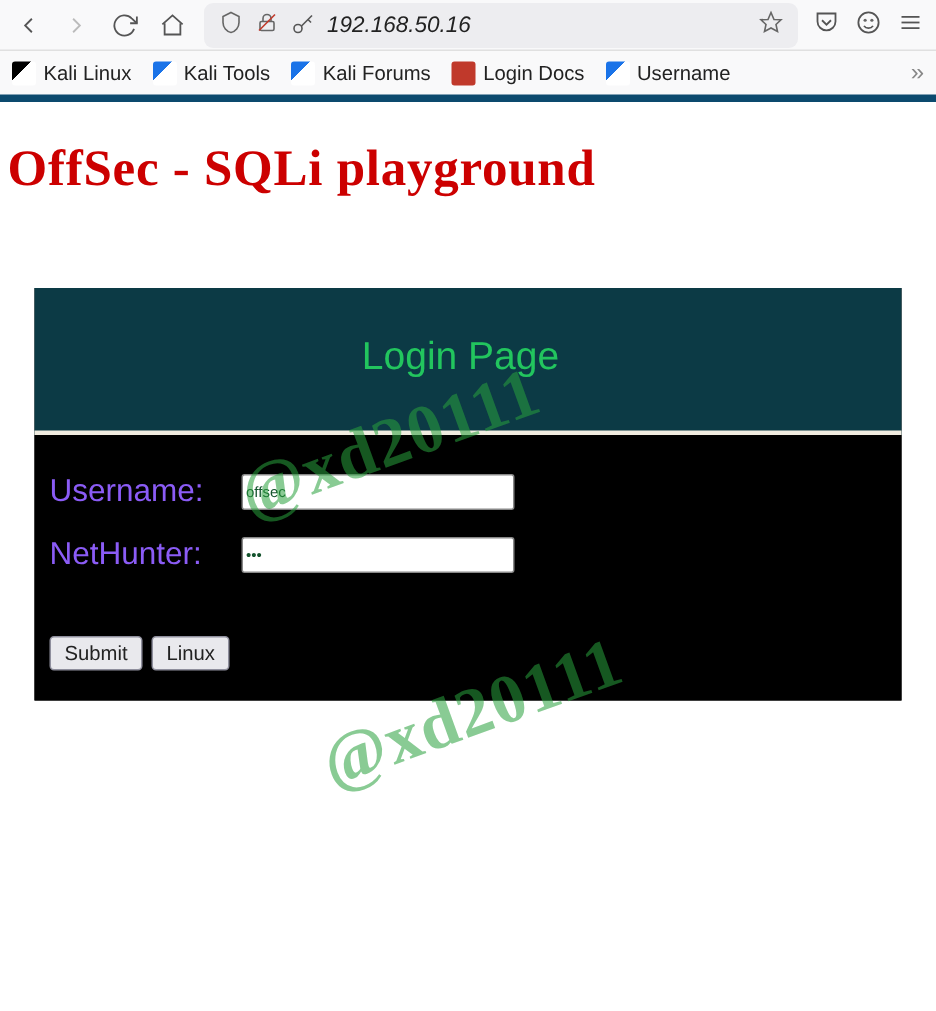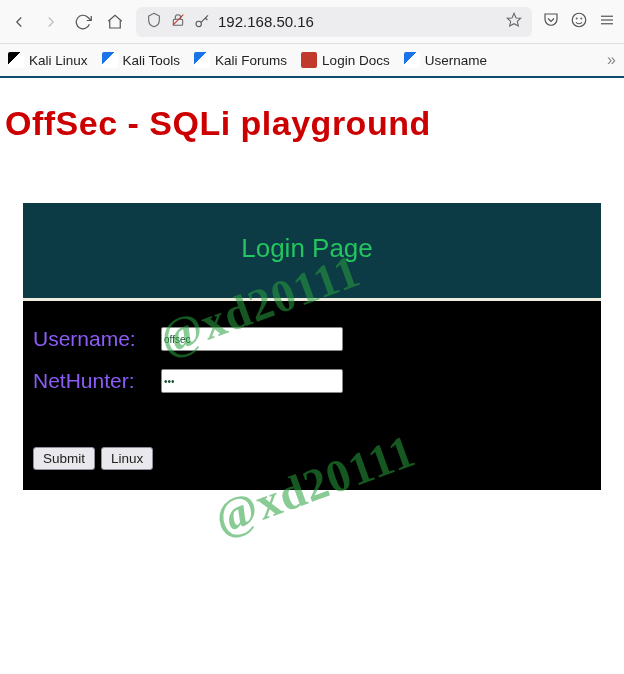--- a/index.html
+++ b/index.html
@@ -15,21 +15,22 @@
     }
 
     
     .browser-toolbar {
       display: flex;
       align-items: center;
       gap: 10px;
       padding: 6px 8px;
       background: #f9f9fa;
       border-bottom: 1px solid #e0e0e0;
-      height: 44px;
+      height: 34px;
+      font-style: italic;
     }
     .nav-btn {
       width: 22px; height: 22px;
       display: flex; align-items: center; justify-content: center;
       color: #555;
     }
     .nav-btn.disabled { color: #bbb; }
     .nav-btn svg { width: 18px; height: 18px; stroke: currentColor; fill: none; stroke-width: 1.6; }
     .url-bar {
       flex: 1;
@@ -49,39 +50,39 @@
     .right-icons { display:flex; align-items:center; gap:10px; color:#555; }
     .right-icons svg { width:18px; height:18px; stroke:currentColor; fill:none; stroke-width:1.6; }
 
     
     .bookmarks {
       display:flex;
       align-items:center;
       gap:14px;
       padding: 6px 8px;
       background:#f9f9fa;
-      border-bottom:2px solid #0c4a6e;
+      border-bottom:5px solid #0c4a6e;
       height: 34px;
       font-size: 13.5px;
       color:#222;
     }
     .bm-item { display:flex; align-items:center; gap:5px; white-space:nowrap; }
     .bm-icon { width:16px; height:16px; border-radius:2px; display:inline-block; position:relative; }
     .bm-kali { background: linear-gradient(135deg,#000 40%, #fff 40%); }
     .bm-blue { background: linear-gradient(135deg,#1a73e8 40%, #fff 40%);}
     .bm-red { background:#c0392b; }
     .bm-chev { margin-left:auto; color:#888; font-size:16px; }
 
     
     .page {
       padding: 26px 5px 10px 5px;
       position: relative;
     }
     .page-title {
-      font-family: Liberation Sans, sans-serif;
+      font-family: Liberation Serif, serif;
       font-weight: 800;
       color: #cc0000;
       font-size: 34px;
       letter-spacing: 0.5px;
       margin-bottom: 60px;
     }
 
     .login-wrap {
       margin: 0 18px;
       background: #000;
@@ -105,21 +106,21 @@
     .form-row input[type=text], .form-row input[type=password] {
       width: 182px;
       height: 24px;
       background:#fff;
       border:1px solid #888;
       border-radius:2px;
       padding: 2px 2px;
       font-size: 10px;
       color:#14532d;
     }
-    .button-row { margin-top: 54px; display:flex; gap:6px;}
+    .button-row { margin-top: 42px; display:flex; gap:6px;}
     .button-row button {
       background: #e9e9ed;
       border: 1px solid #8f8f9d;
       border-radius: 3px;
       padding: 3px 9px;
       font-size: 13.5px;
       color:#222;
       cursor:pointer;
     }
 

